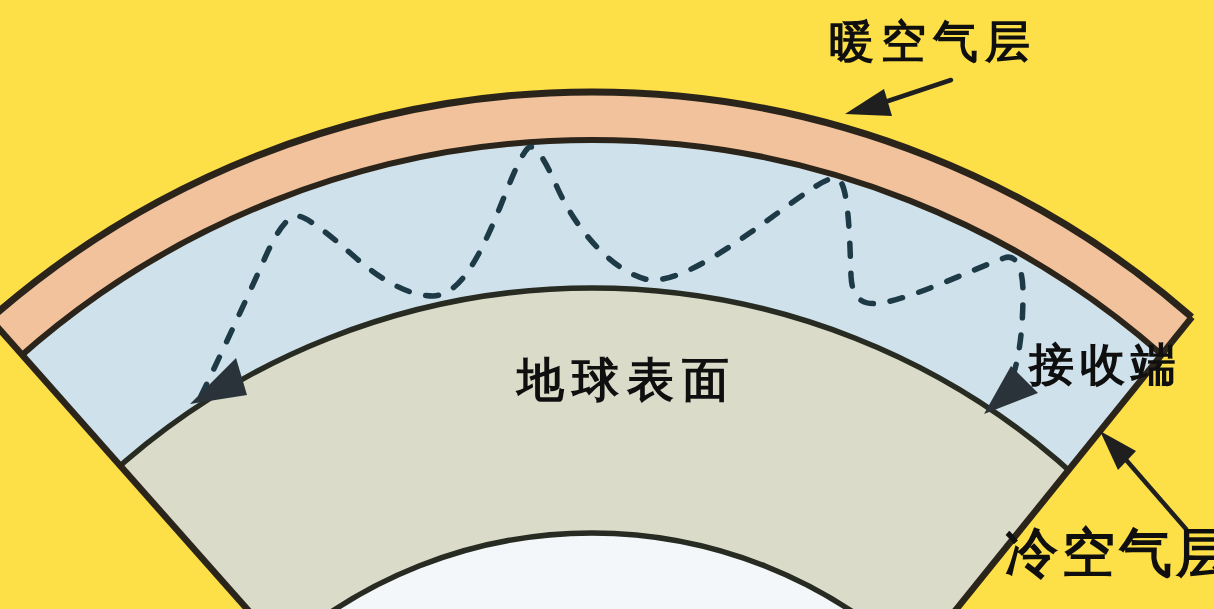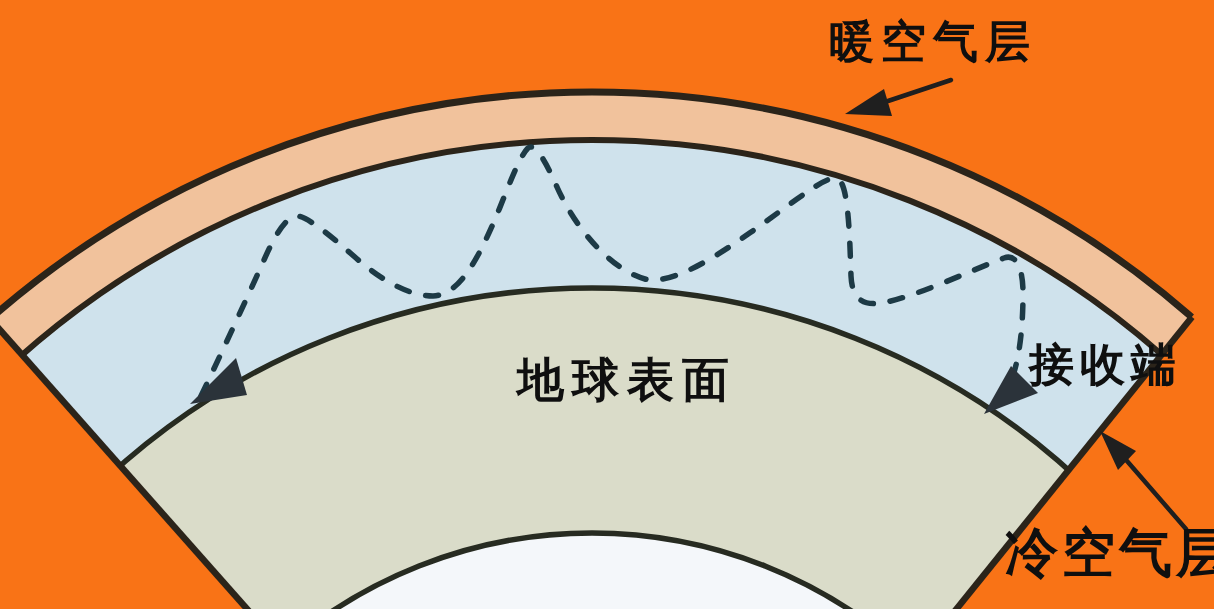--- a/index.html
+++ b/index.html
@@ -1,20 +1,20 @@
 <!DOCTYPE html>
 <html><head>
 <meta charset="utf-8">
 <style>
   html, body { margin: 0; padding: 0; }
   .stage {
     position: relative;
     width: 1214px;
     height: 609px;
-    background: #f97316;
+    background: #fde047;
     overflow: hidden;
     font-family: "Liberation Serif", serif;
   }
   .stage svg { position: absolute; left: 0; top: 0; }
   .label {
     position: absolute;
     color: #0f0f0f;
     font-weight: 600;
     white-space: nowrap;
     line-height: 1;

